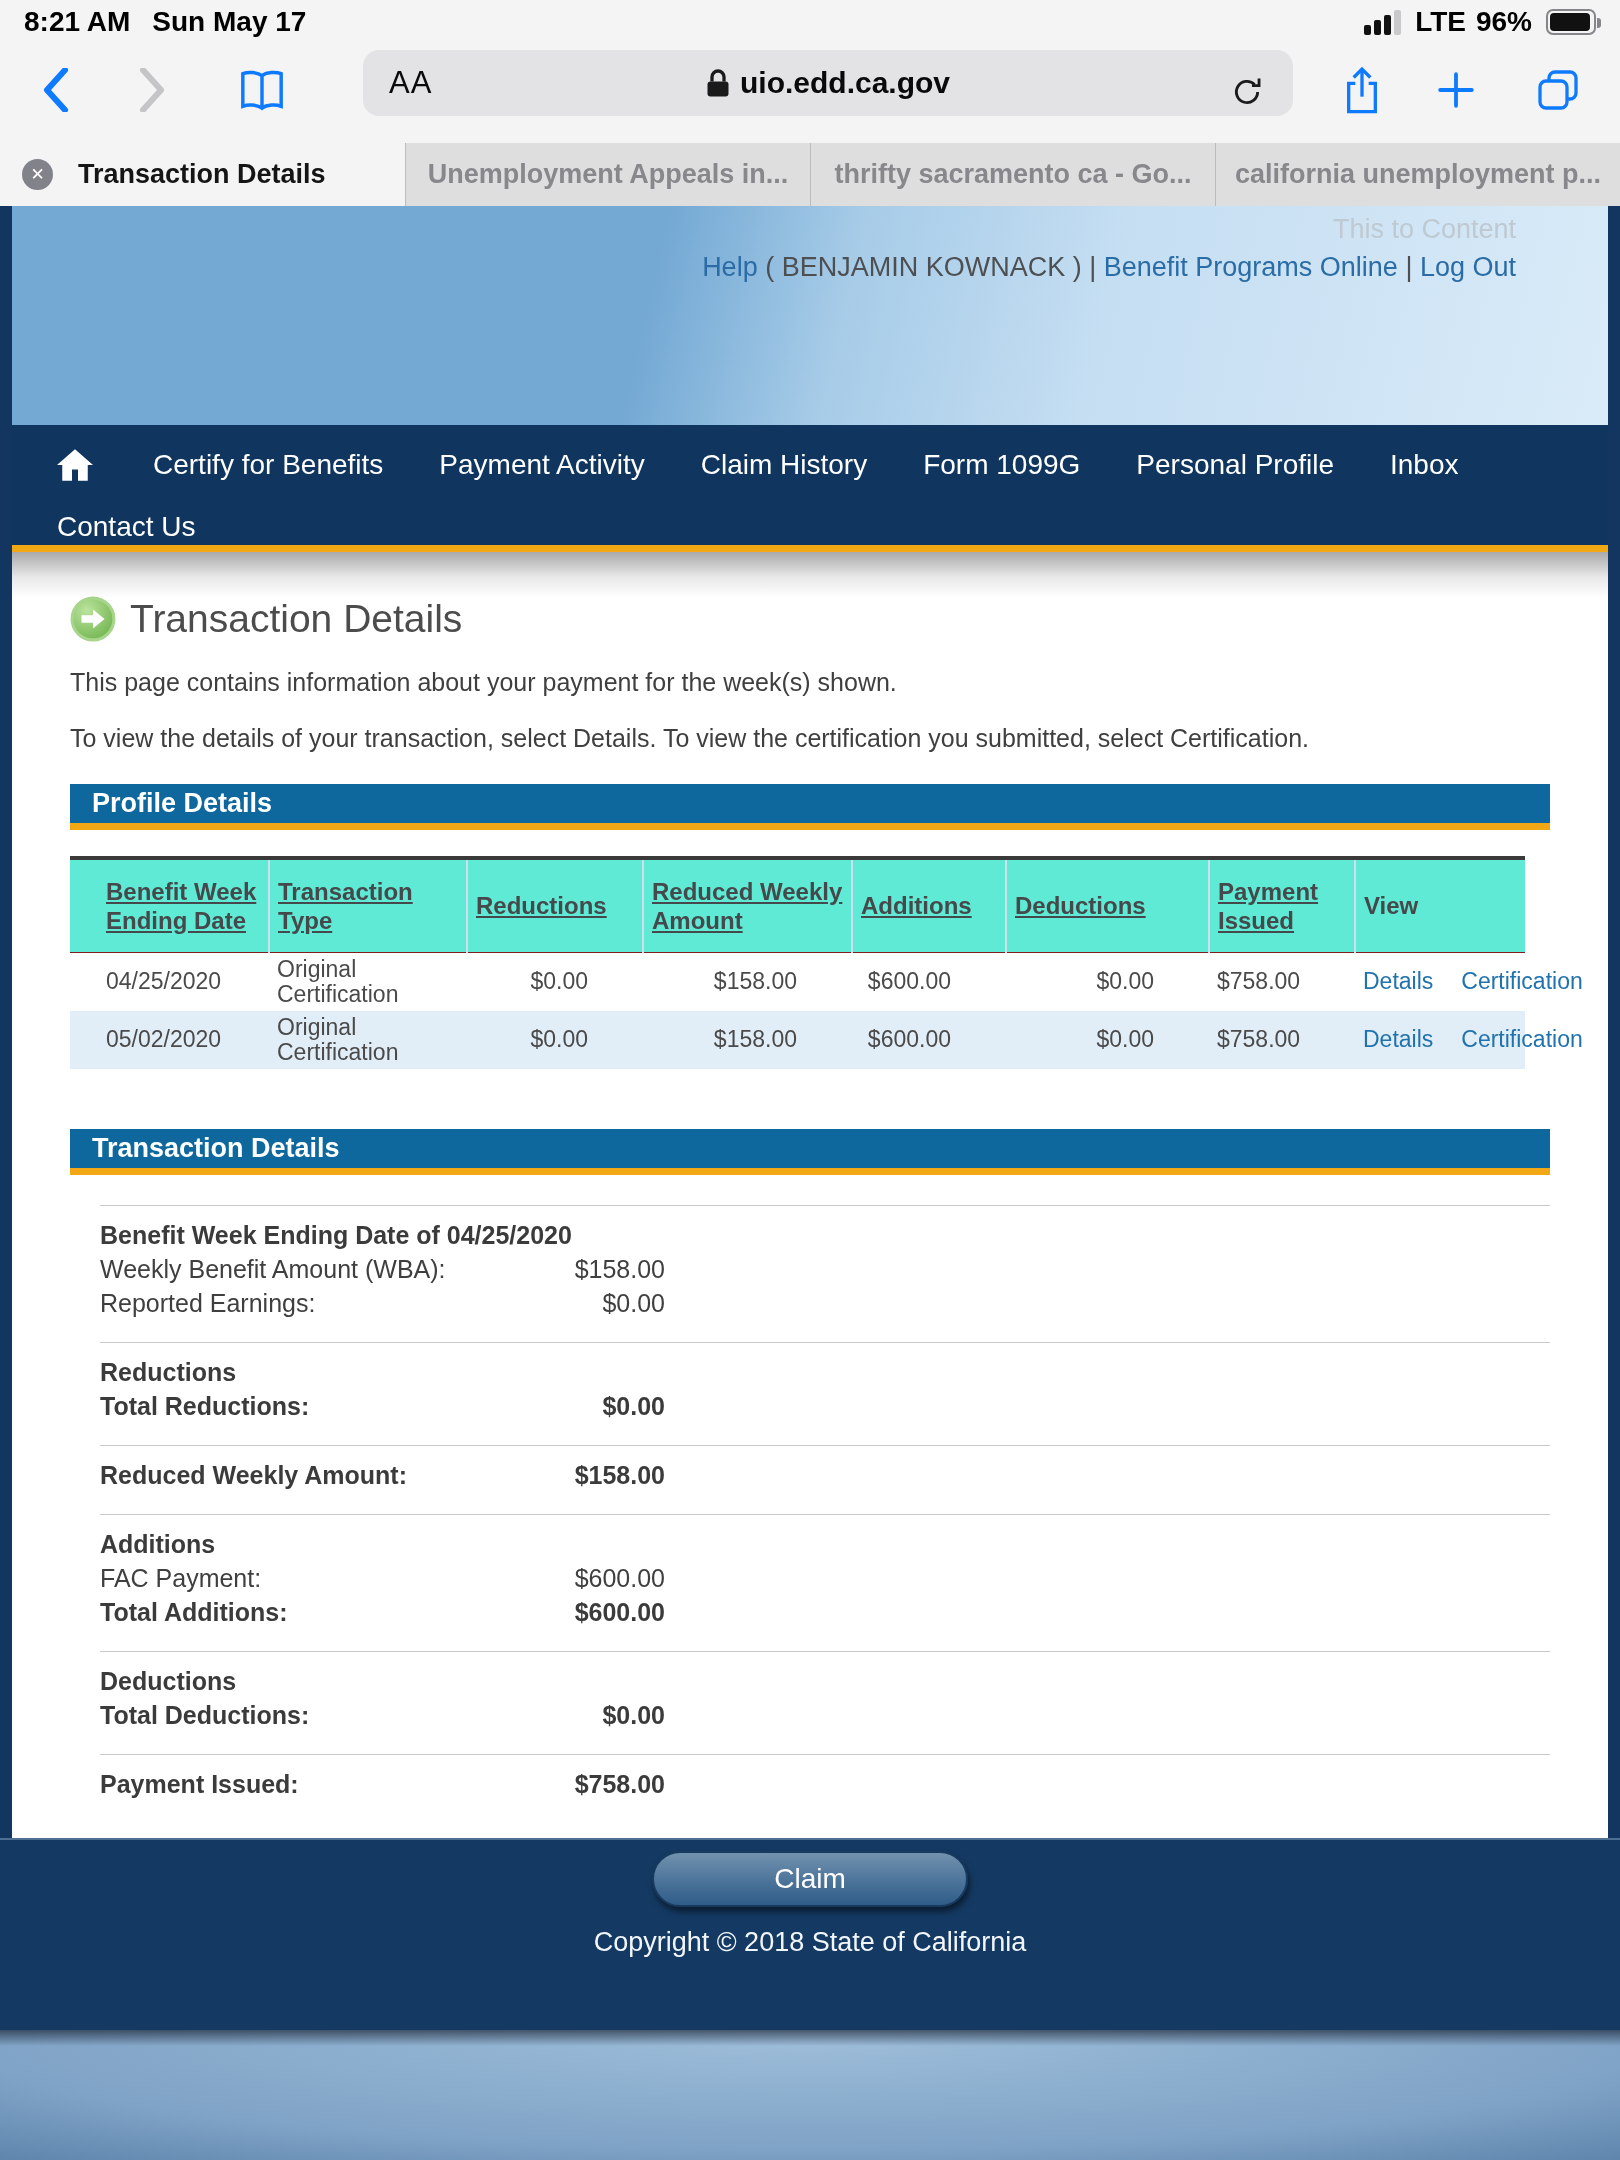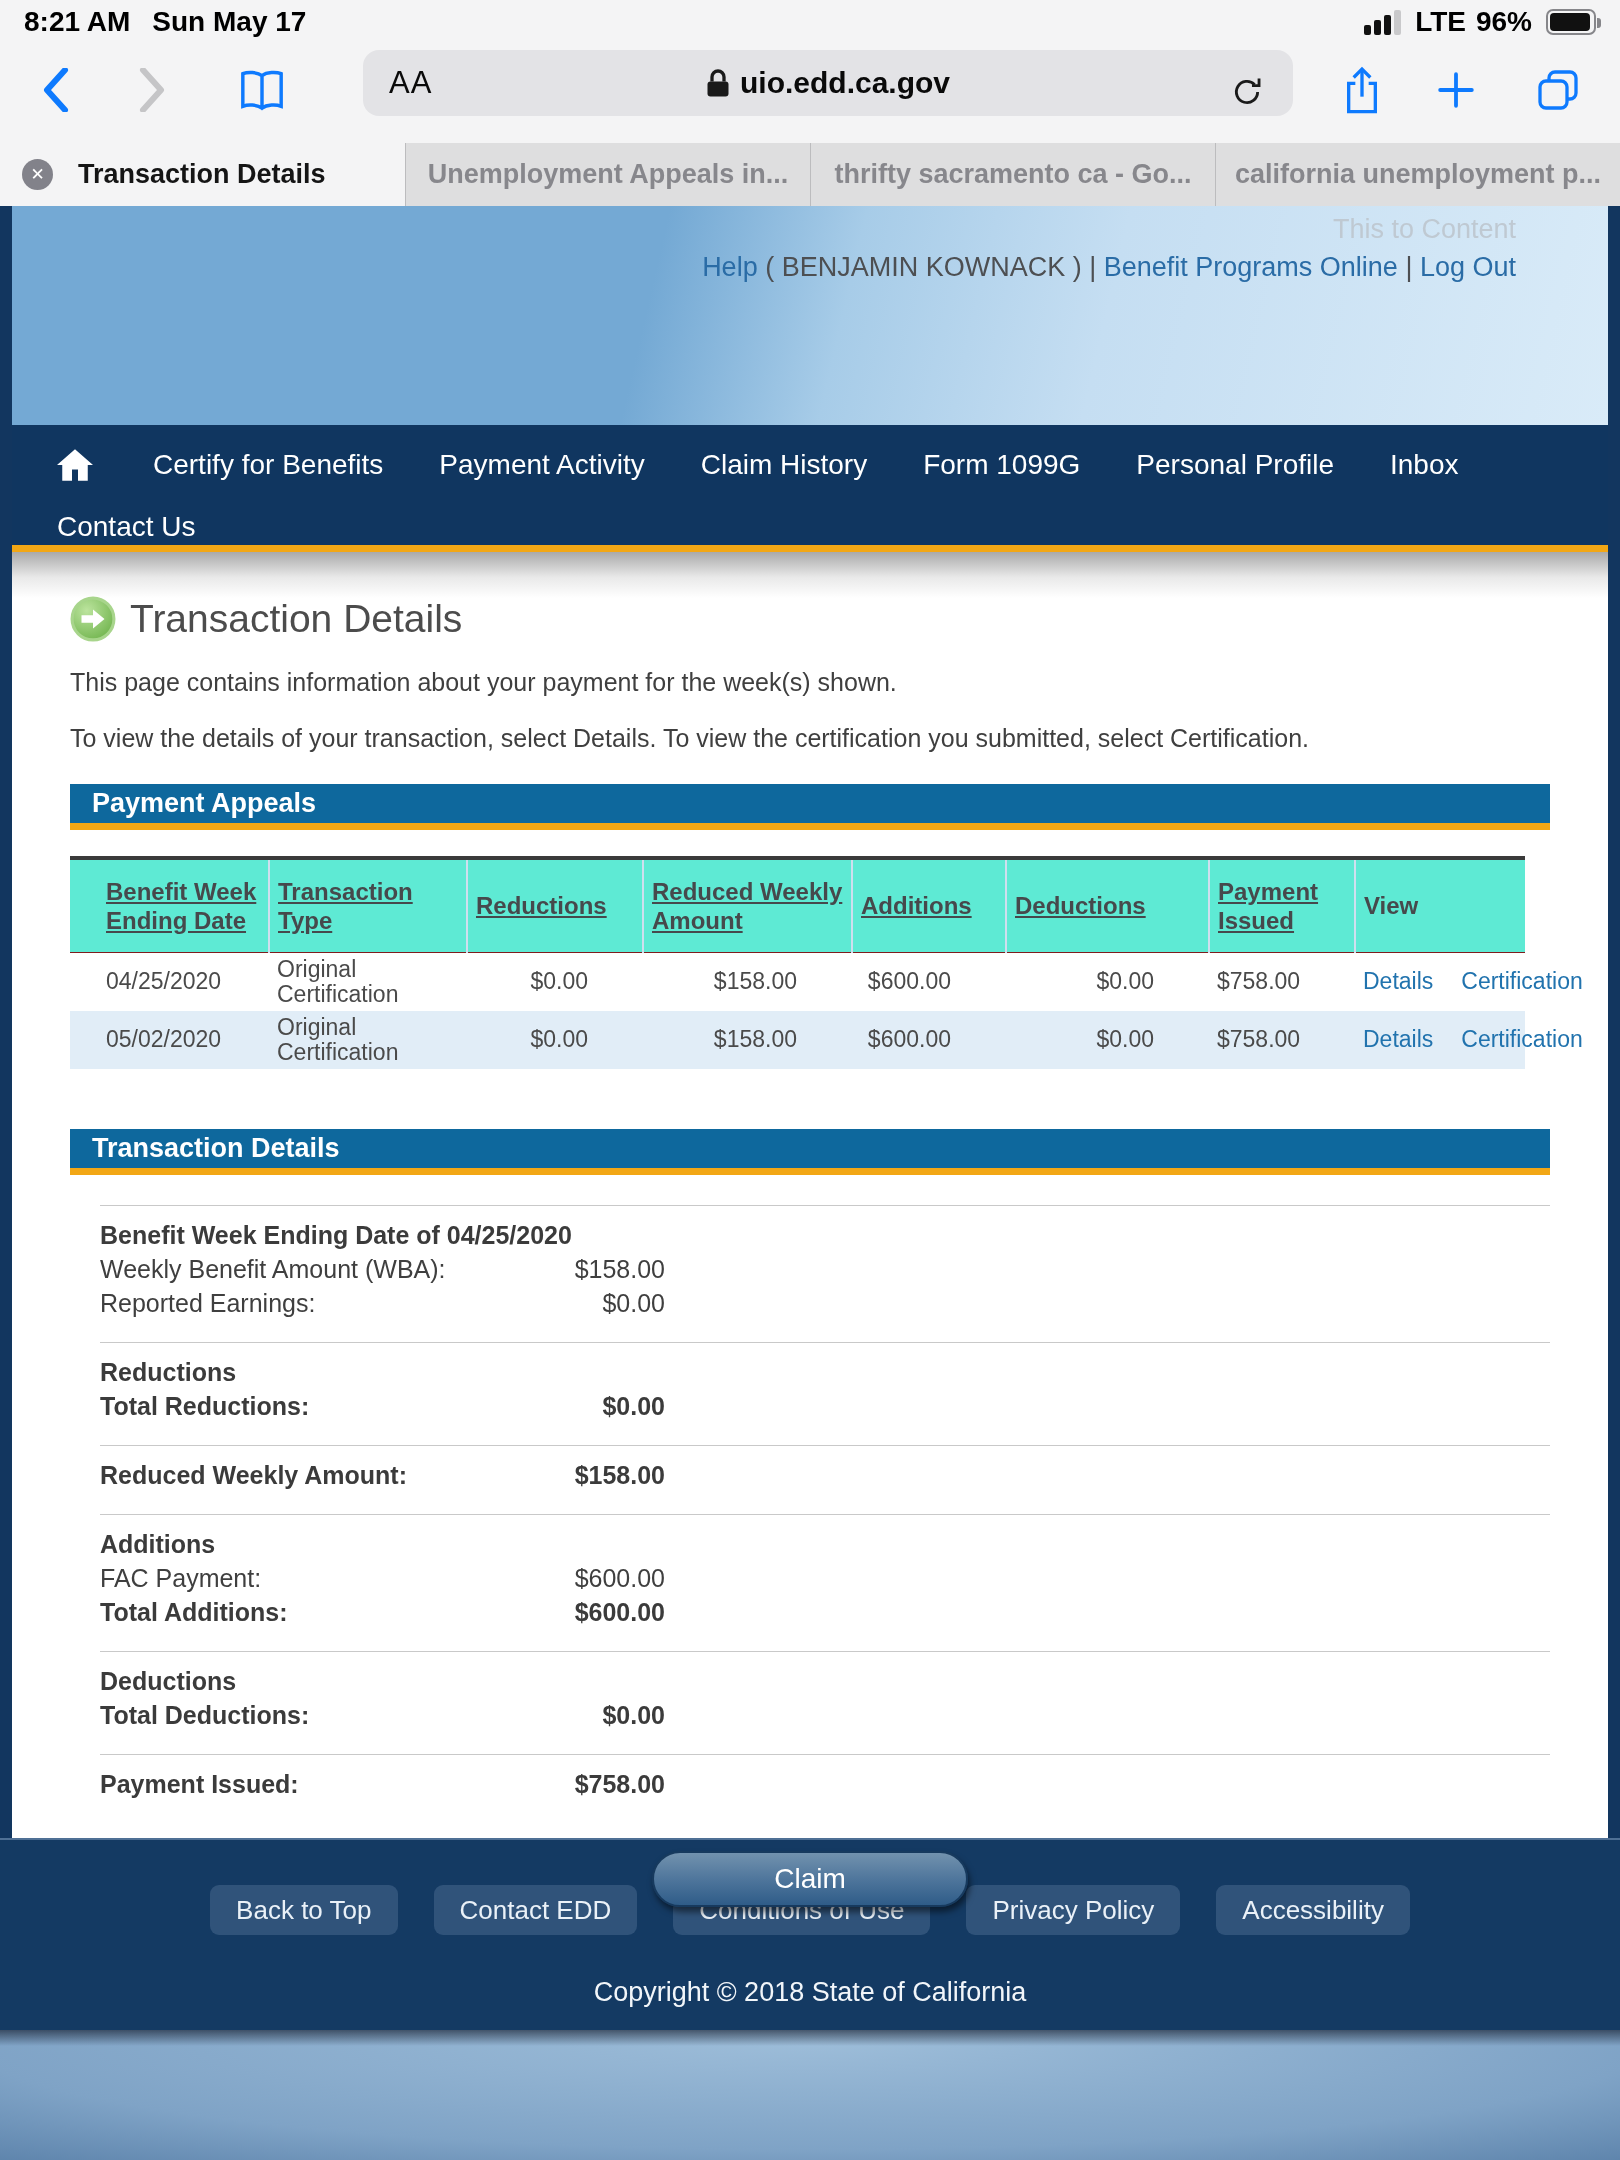--- a/index.html
+++ b/index.html
@@ -252,21 +252,21 @@
         <circle cx="22" cy="22" r="20" fill="url(#gg)" stroke="#a8d58c" stroke-width="3"></circle>
         <path d="M11 18.5 H22 V13 L33 22 L22 31 V25.5 H11 Z" fill="#fff"></path>
       </svg>
       <span class="pagetitle">Transaction Details</span>
     </div>
 
     <div class="intro">This page contains information about your payment for the week(s) shown.</div>
     <div class="intro second">To view the details of your transaction, select Details. To view the certification you submitted, select Certification.</div>
 
     <div class="sectionbar">
-      <span>Payment Appeals</span>
+      <span>Profile Details</span>
     </div>
 
     <table class="pay">
       <colgroup>
         <col style="width:199px">
           <col style="width:198px">
           <col style="width:176px">
           <col style="width:209px">
         <col style="width:154px">
           <col style="width:203px">
@@ -372,27 +372,20 @@
         </div>
       </div>
     </div>
 
     <div class="return-wrap">
       <button class="return-btn">Claim</button>
     </div>
   </div>
 
   <div class="footer">
-    <div class="foot-btns">
-      <button class="foot-btn">Back to Top</button>
-      <button class="foot-btn">Contact EDD</button>
-      <button class="foot-btn">Conditions of Use</button>
-      <button class="foot-btn">Privacy Policy</button>
-      <button class="foot-btn">Accessibility</button>
-    </div>
     <div class="copyright">Copyright © 2018 State of California</div>
   </div>
 
   <div class="bottomband"></div>
 
 </div>
 
 <style>
   td.view-cell a { margin-right:0; }
   td.view-cell a:first-child { margin-right:28px; }

